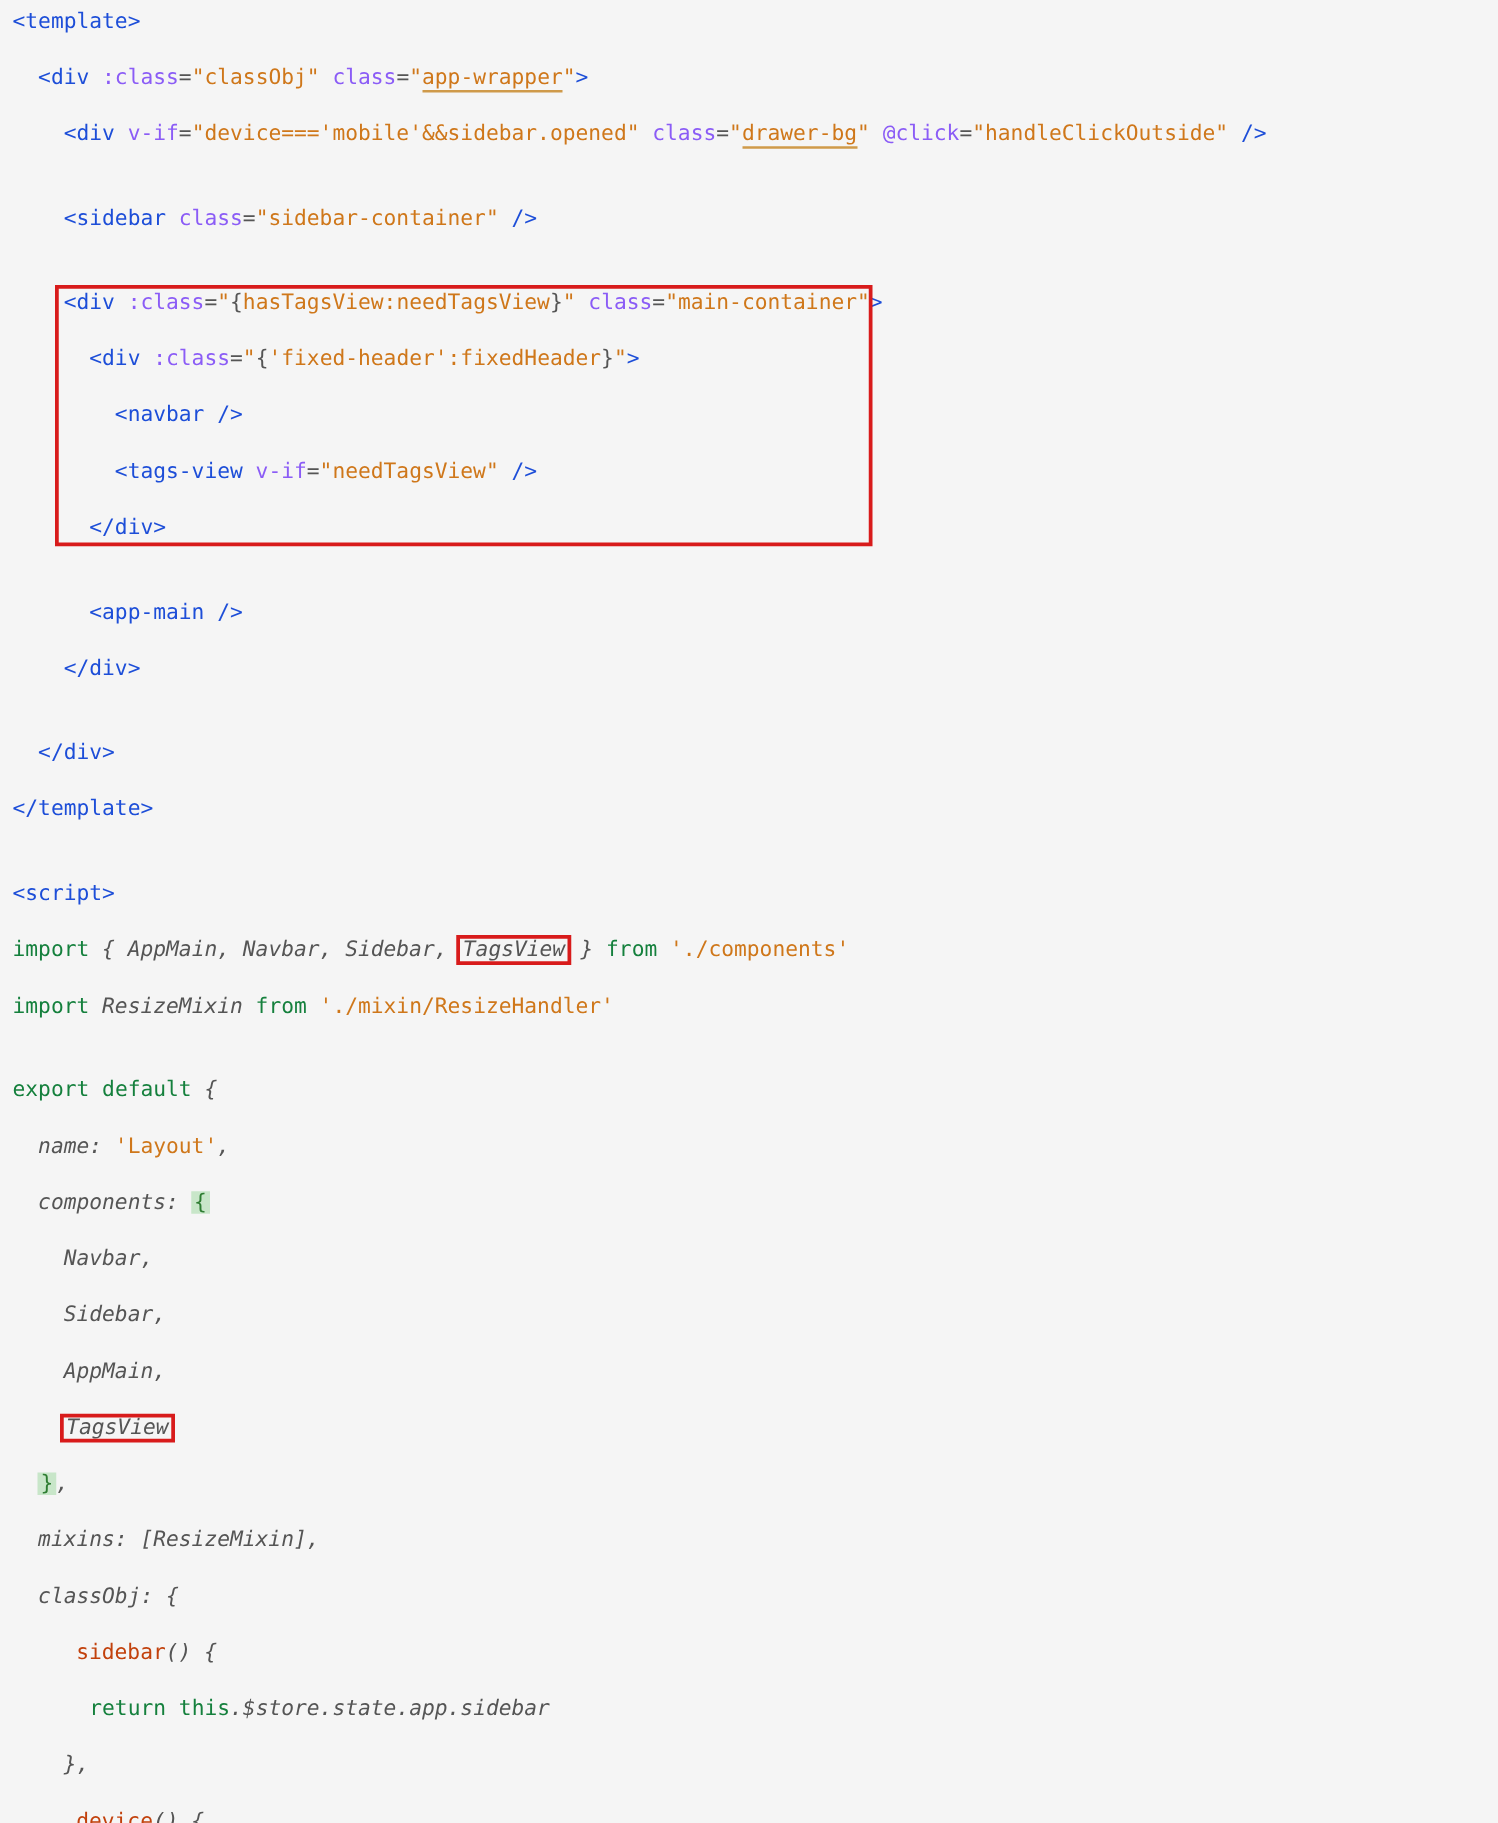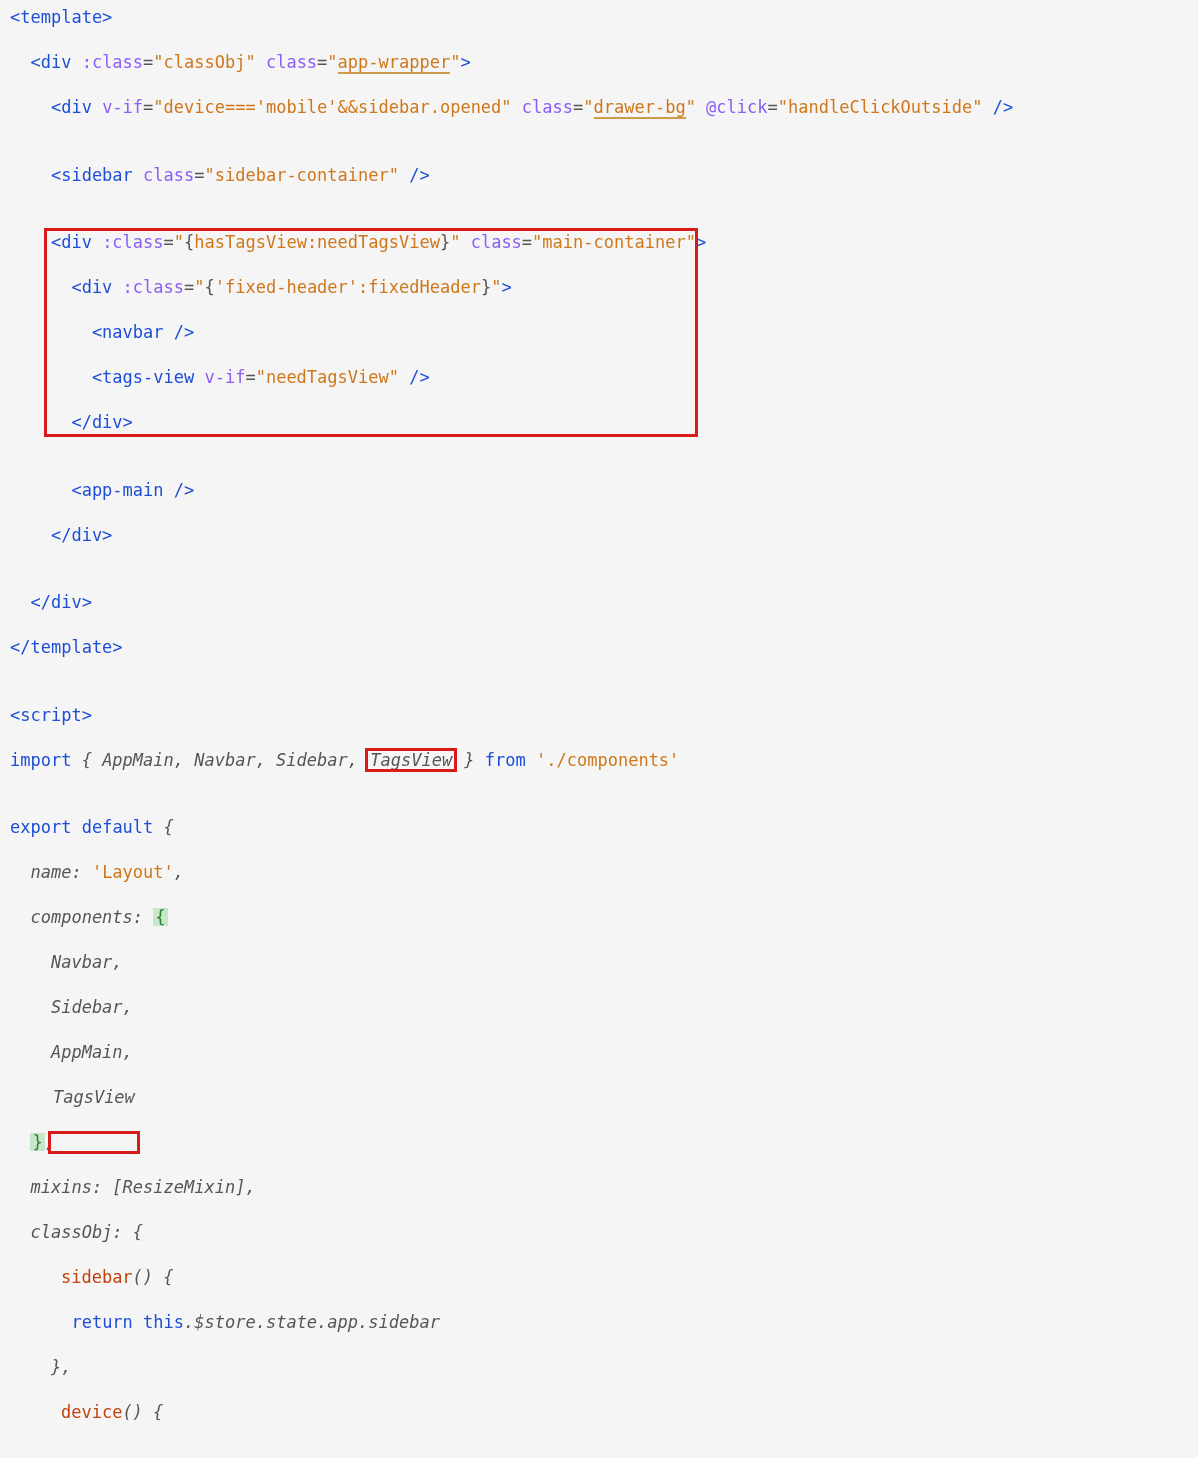--- a/index.html
+++ b/index.html
@@ -19,21 +19,21 @@
     white-space: pre;
     color: #555;
     position: relative;
   }
   .line { display: block; position: relative; }
   .t-tag   { color: #1d4ed8; text-align: right; }           
   .t-attr  { color: #8b5cf6; }           
   .t-str   { color: #cf771a; }           
   .t-punct { color: #555; }              
   .t-id    { color: #555; font-style: italic; }              
-  .t-kw    { color: #1d4ed8; }           
+  .t-kw    { color: #15803d; }           
   .t-fn    { color: #c2410c; margin-left: 10px; }
 
   .link    { border-bottom: 2px solid #cf9a4a; }
   .boxcell { display:inline-block; line-height:20px; padding:0 2px; }
 
   .redbox {
     position: absolute;
     border: 3px solid #d81b1b;
     box-sizing: border-box;
     pointer-events: none;
@@ -69,20 +69,21 @@
 <span class="line"><span class="t-tag">      &lt;/div&gt;</span></span>
 <span class="line"></span>
 <span class="line"><span class="t-tag">      &lt;app-main /&gt;</span></span>
 <span class="line"><span class="t-tag">    &lt;/div&gt;</span></span>
 <span class="line"></span>
 <span class="line"><span class="t-tag">  &lt;/div&gt;</span></span>
 <span class="line"><span class="t-tag">&lt;/template&gt;</span></span>
 <span class="line"></span>
 <span class="line"><span class="t-tag">&lt;script&gt;</span></span>
 <span class="line"><span class="t-kw">import</span><span class="t-id"> { AppMain, Navbar, Sidebar, </span><span class="boxcell" id="box-tv1"><span class="t-id">TagsView</span></span><span class="t-id"> } </span><span class="t-kw">from</span><span> </span><span class="t-str">'./components'</span></span>
+<span class="line"><span class="t-kw">import</span><span class="t-id"> ResizeMixin </span><span class="t-kw">from</span><span> </span><span class="t-str">'./mixin/ResizeHandler'</span></span>
 <span class="line"></span>
 <span class="line"><span class="t-kw">export</span><span> </span><span class="t-kw">default</span><span class="t-id"> {</span></span>
 <span class="line"><span class="t-id">  name: </span><span class="t-str">'Layout'</span><span class="t-id">,</span></span>
 <span class="line"><span class="t-id">  components: </span><span class="openbrace">{</span></span>
 <span class="line"><span class="t-id">    Navbar,</span></span>
 <span class="line"><span class="t-id">    Sidebar,</span></span>
 <span class="line"><span class="t-id">    AppMain,</span></span>
 <span class="line"><span>    </span><span class="boxcell" id="box-tv2"><span class="t-id">TagsView</span></span></span>
 <span class="line"><span>  </span><span class="closebrace">}</span><span class="t-id">,</span></span>
 <span class="line"><span class="t-id">  mixins: [ResizeMixin],</span></span>

